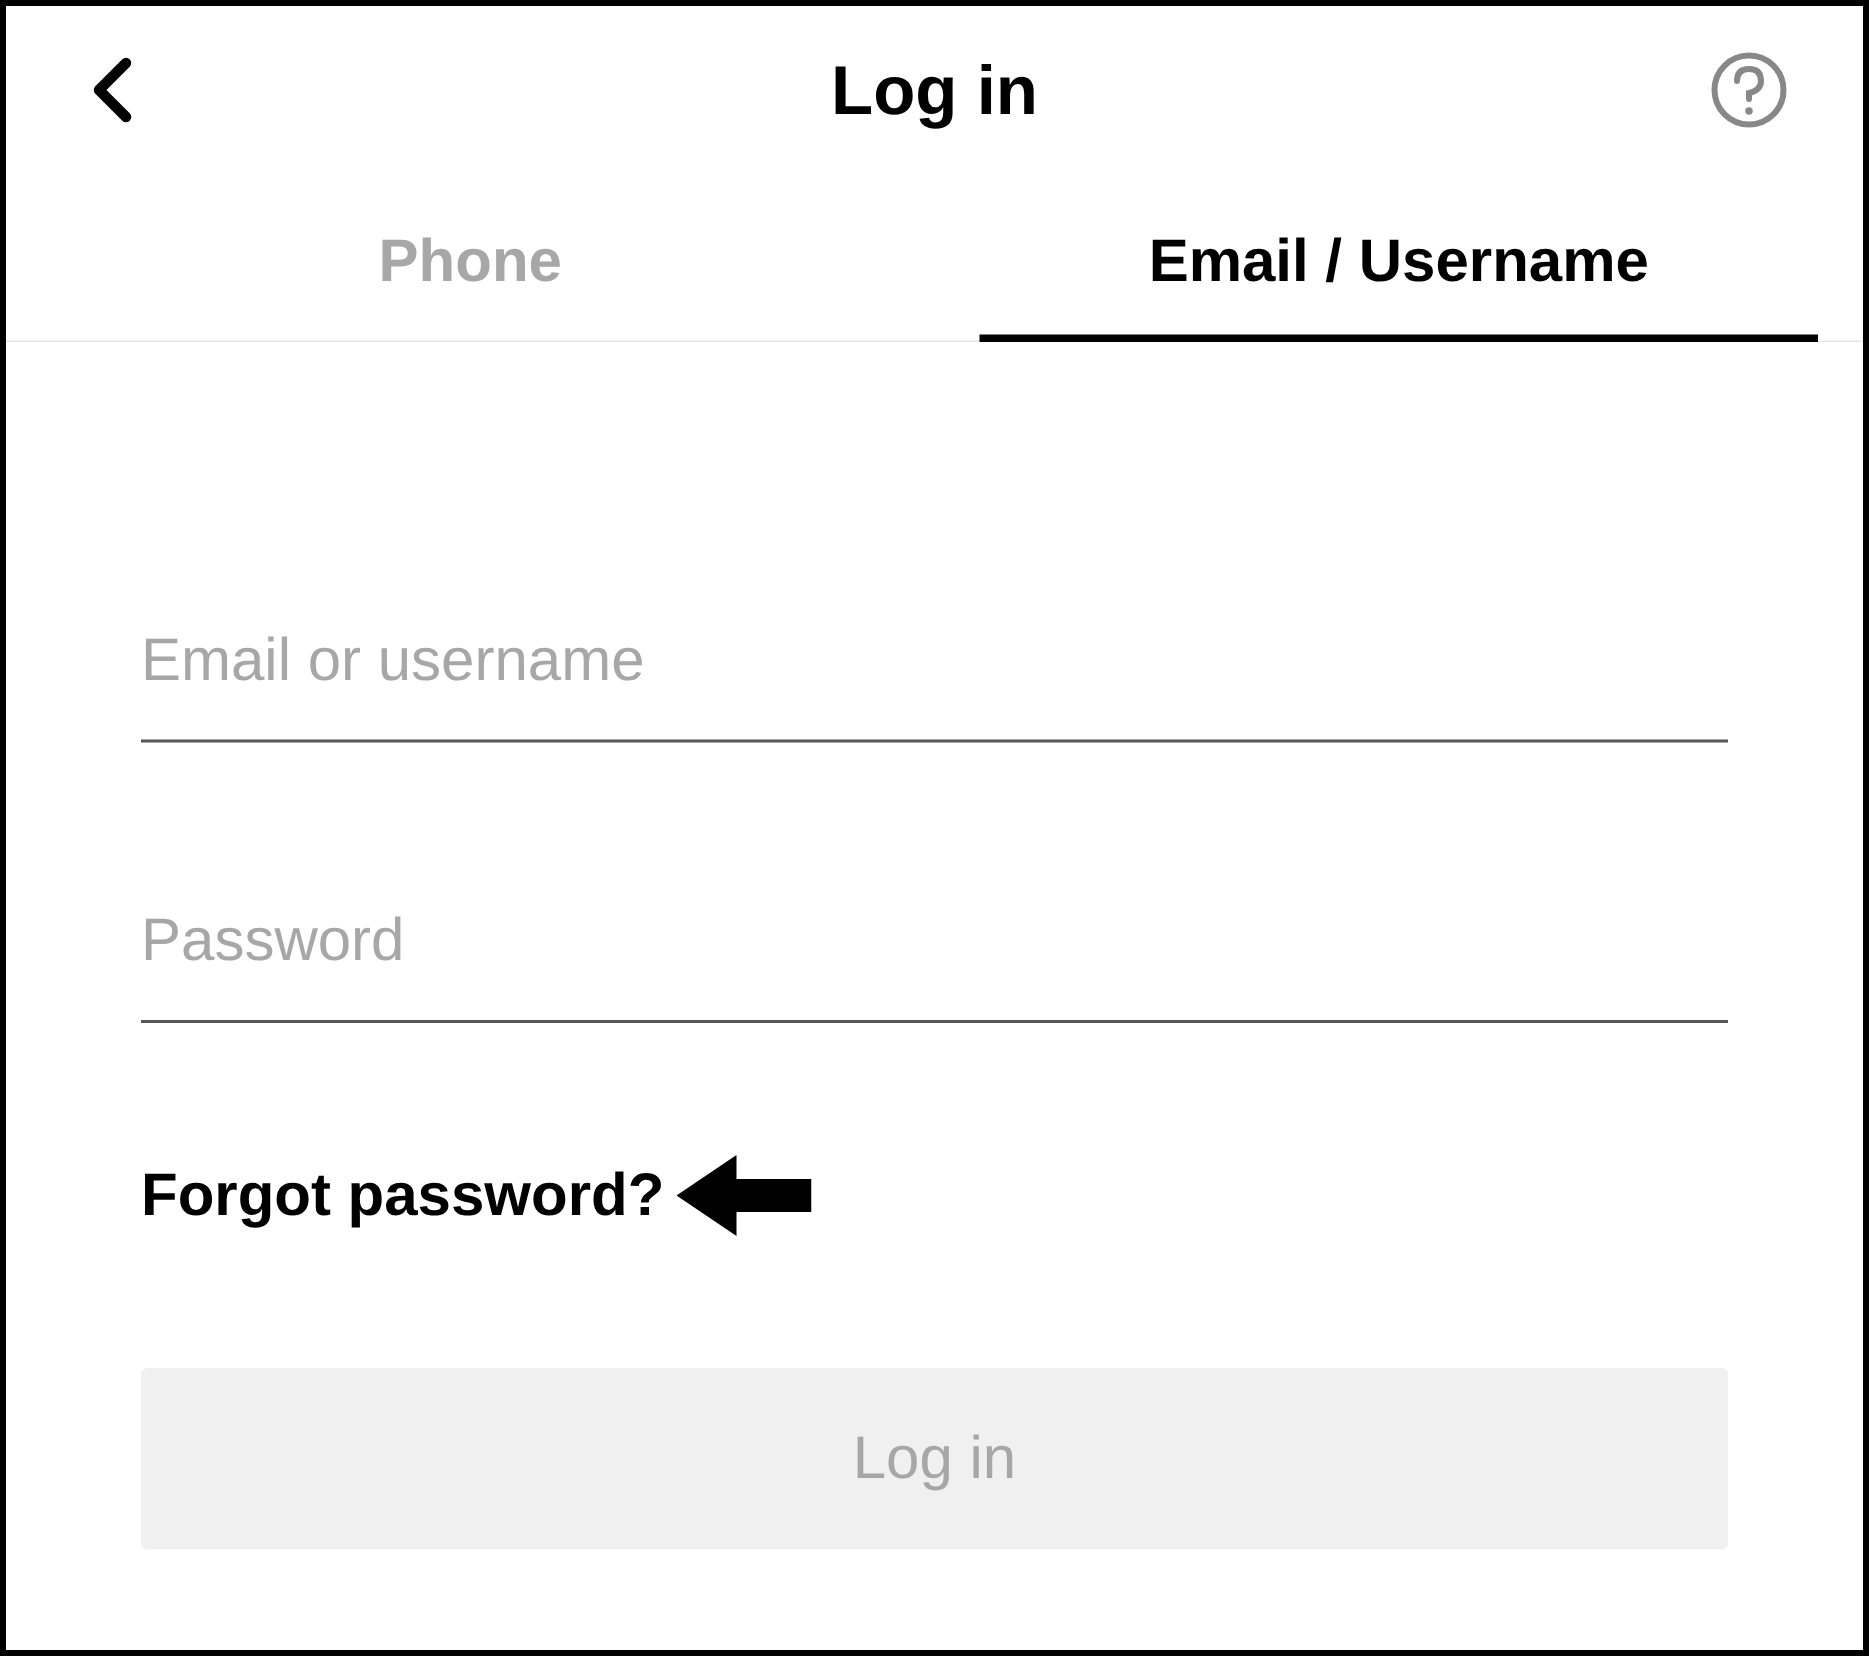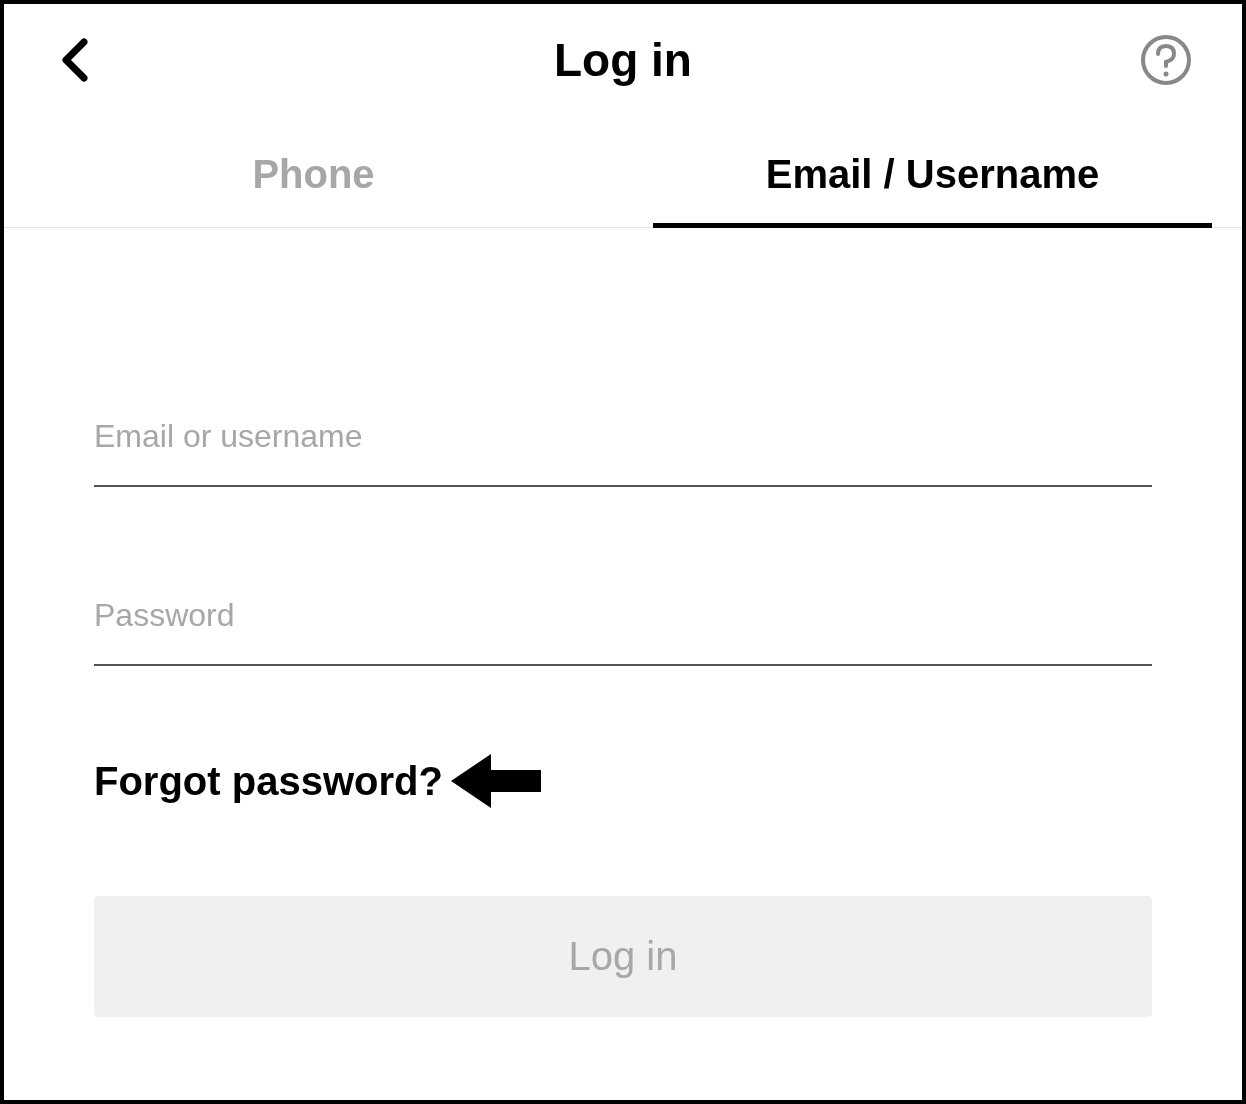--- a/index.html
+++ b/index.html
@@ -75,21 +75,21 @@
       height: 5px;
       background: #000;
     }
     .form {
       padding: 160px 90px 0 90px;
     }
     .input-field {
       width: 100%;
       border: none;
       border-bottom: 2px solid #555;
-      font-size: 32px;
+      font-size: 40px;
       padding: 30px 0 30px 0;
       outline: none;
       color: #7f1d1d;
       background: transparent;
       margin-bottom: 80px;
     }
     .input-field::placeholder {
       color: #a7a7a7;
     }
     .forgot-row {

